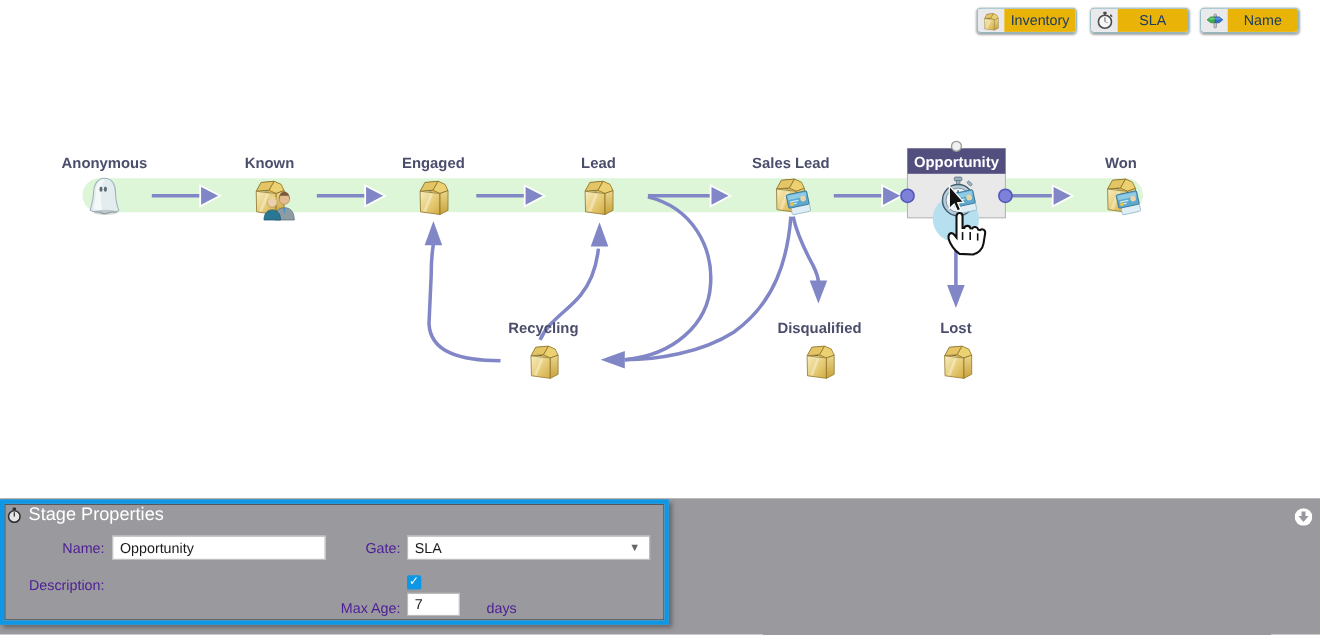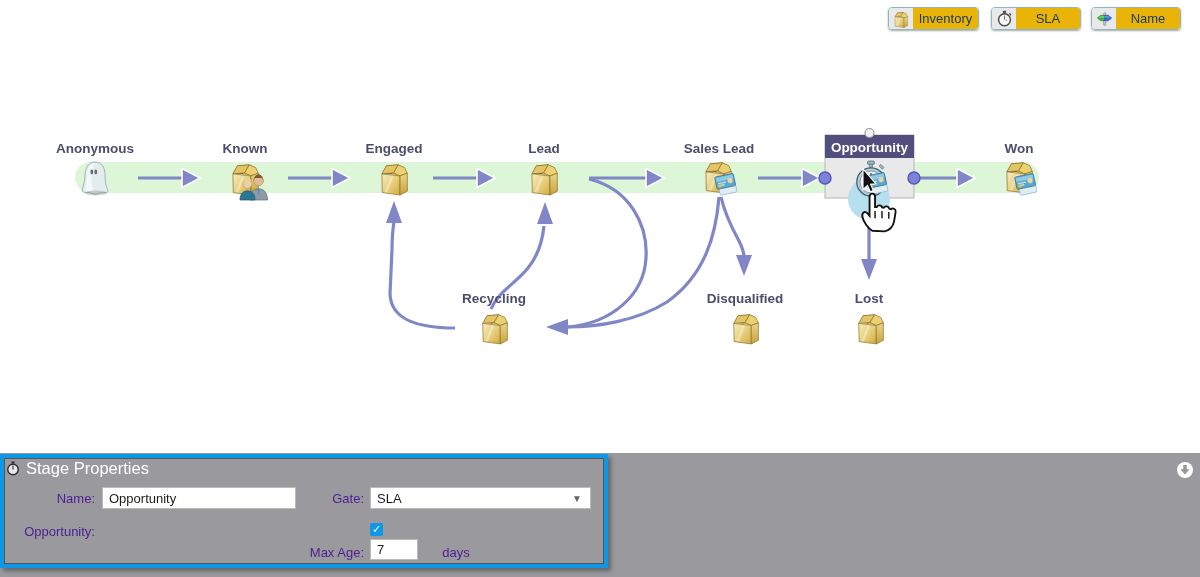--- a/index.html
+++ b/index.html
@@ -227,21 +227,21 @@
     </svg>
     <div style="position:absolute;left:22px;top:1px;color:#fff;font-size:16.5px;">Stage Properties</div>
 
     <div class="wlab" style="left:0px;top:33px;width:91px;">Name:</div>
     <div class="inp" style="left:98px;top:29px;width:194px;height:22px;line-height:21px;">Opportunity</div>
 
     <div class="wlab" style="left:258px;top:33px;width:102px;">Gate:</div>
     <div class="inp" style="left:366px;top:29px;width:221px;height:22px;line-height:21px;">SLA
       <span style="position:absolute;right:8px;top:0;color:#666;font-size:10px;">▼</span></div>
 
-    <div class="wlab" style="left:0px;top:66px;width:91px;">Opportunity:</div>
+    <div class="wlab" style="left:0px;top:66px;width:91px;">Description:</div>
 
     <div style="position:absolute;left:366px;top:65px;width:13px;height:13px;background:#0d97e4;border-radius:2px;color:#fff;font-size:11px;line-height:13px;text-align:center;">✓</div>
 
     <div class="wlab" style="left:258px;top:87px;width:102px;">Max Age:</div>
     <div class="inp" style="left:366px;top:81px;width:48px;height:21px;line-height:20px;">7</div>
     <div class="wlab" style="left:422px;top:87px;width:60px;text-align:center;">days</div>
   </div>
 
   <svg width="16" height="16" viewBox="0 0 16 16" style="position:absolute;left:1177px;top:9px;">
     <circle cx="8" cy="8" r="8" fill="#fff"></circle>

